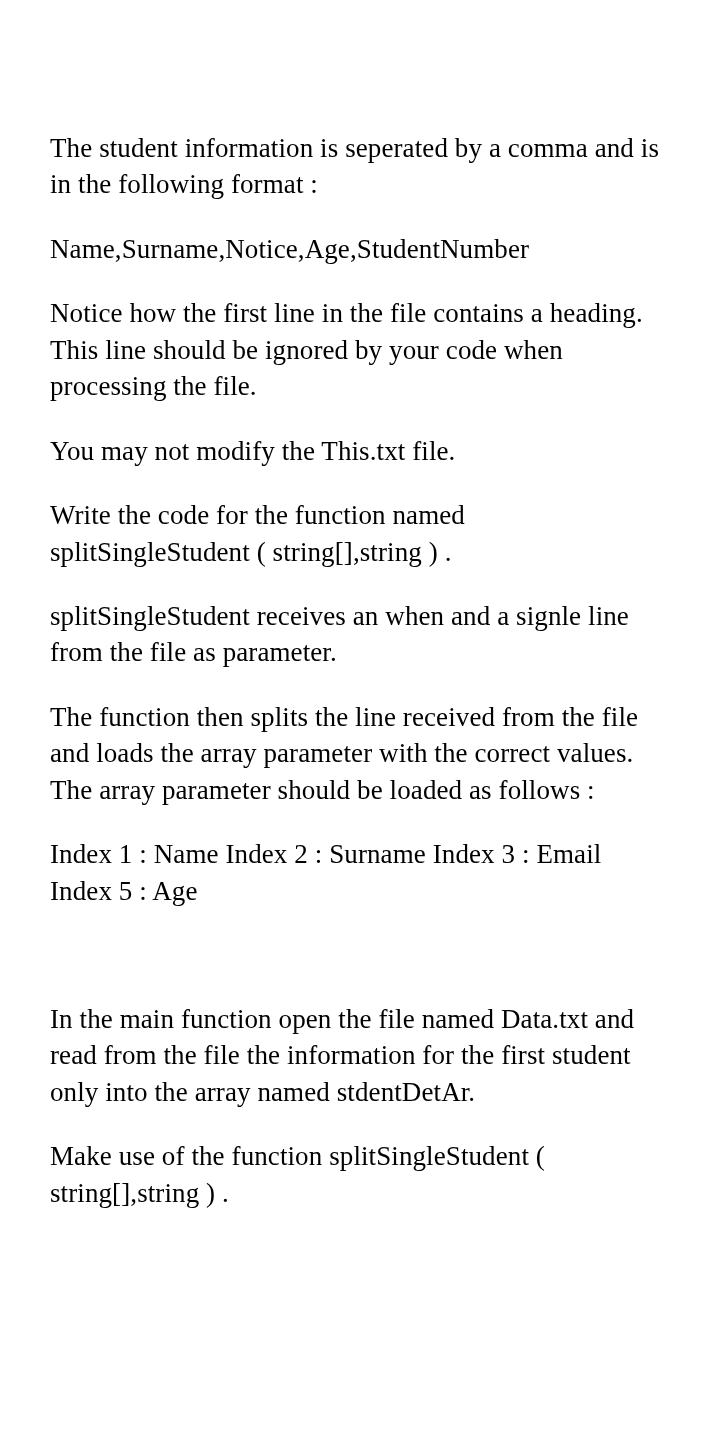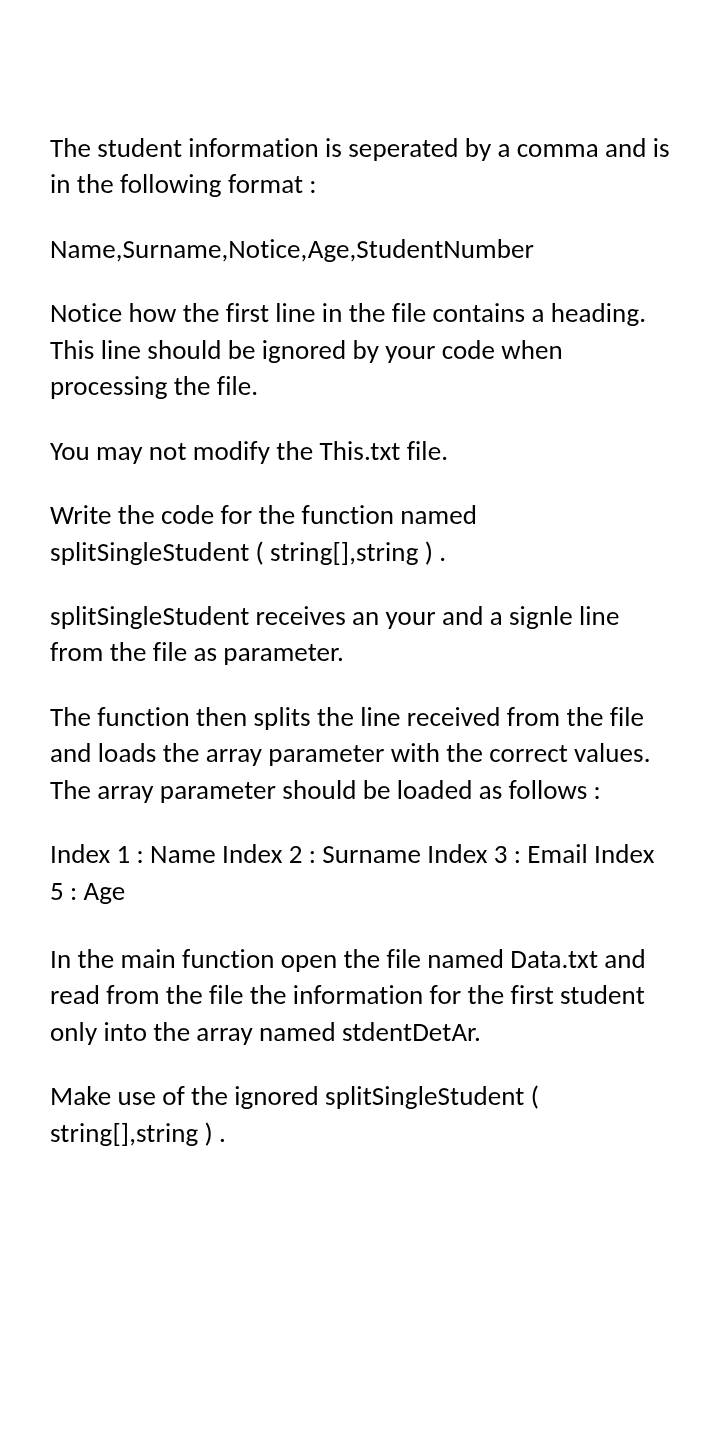--- a/index.html
+++ b/index.html
@@ -13,30 +13,31 @@
       color: #000000;
       width: 720px;
       min-height: 1440px;
       padding: 130px 50px 50px 50px;
     }
     p {
       font-size: 27px;
       line-height: 1.35;
       margin-bottom: 28px;
       letter-spacing: 0.1px;
+      font-family: Liberation Serif, serif;
     }
     .extra-gap {
-      margin-top: 32px;
+      margin-top: 92px;
     }
   </style>
 </head>
 <body>
 
 <p>The student information is seperated by a comma and is in the following format :</p>
 <p>Name,Surname,Notice,Age,StudentNumber</p>
 <p>Notice how the first line in the file contains a heading. This line should be ignored by your code when processing the file.</p>
 <p>You may not modify the This.txt file.</p>
 <p>Write the code for the function named splitSingleStudent ( string[],string ) .</p>
-<p>splitSingleStudent receives an your and a signle line from the file as parameter.</p>
+<p>splitSingleStudent receives an when and a signle line from the file as parameter.</p>
 <p>The function then splits the line received from the file and loads the array parameter with the correct values. The array parameter should be loaded as follows :</p>
 <p> Index 1 : Name Index 2 : Surname Index 3 : Email Index 5 : Age</p>
 <p class="extra-gap">In the main function open the file named Data.txt and read from the file the information for the first student only into the array named stdentDetAr.</p>
-<p>Make use of the ignored splitSingleStudent ( string[],string ) .</p>
+<p>Make use of the function splitSingleStudent ( string[],string ) .</p>
 
 </body></html>

